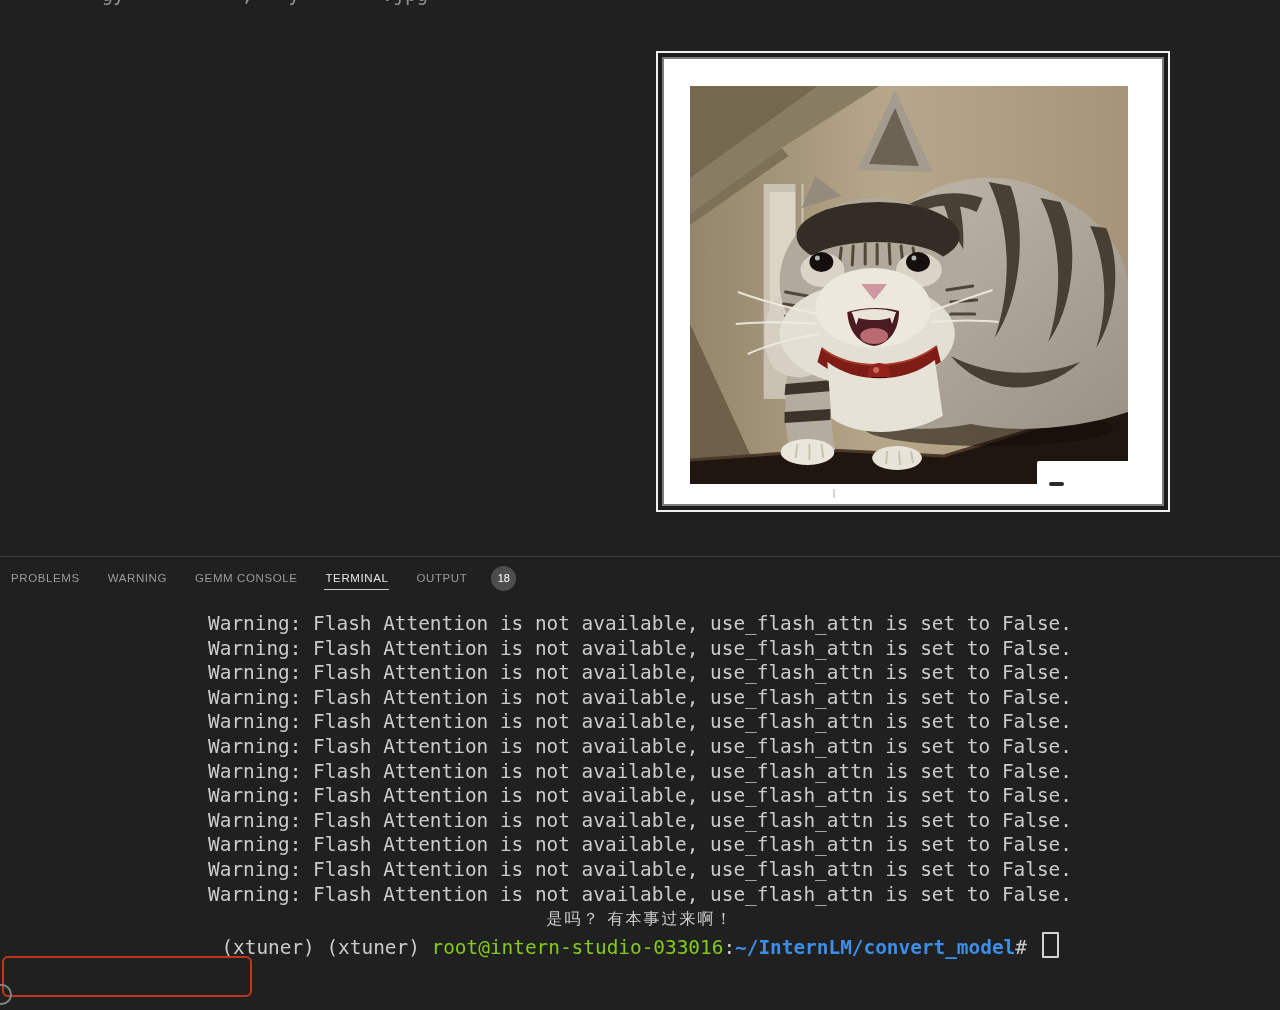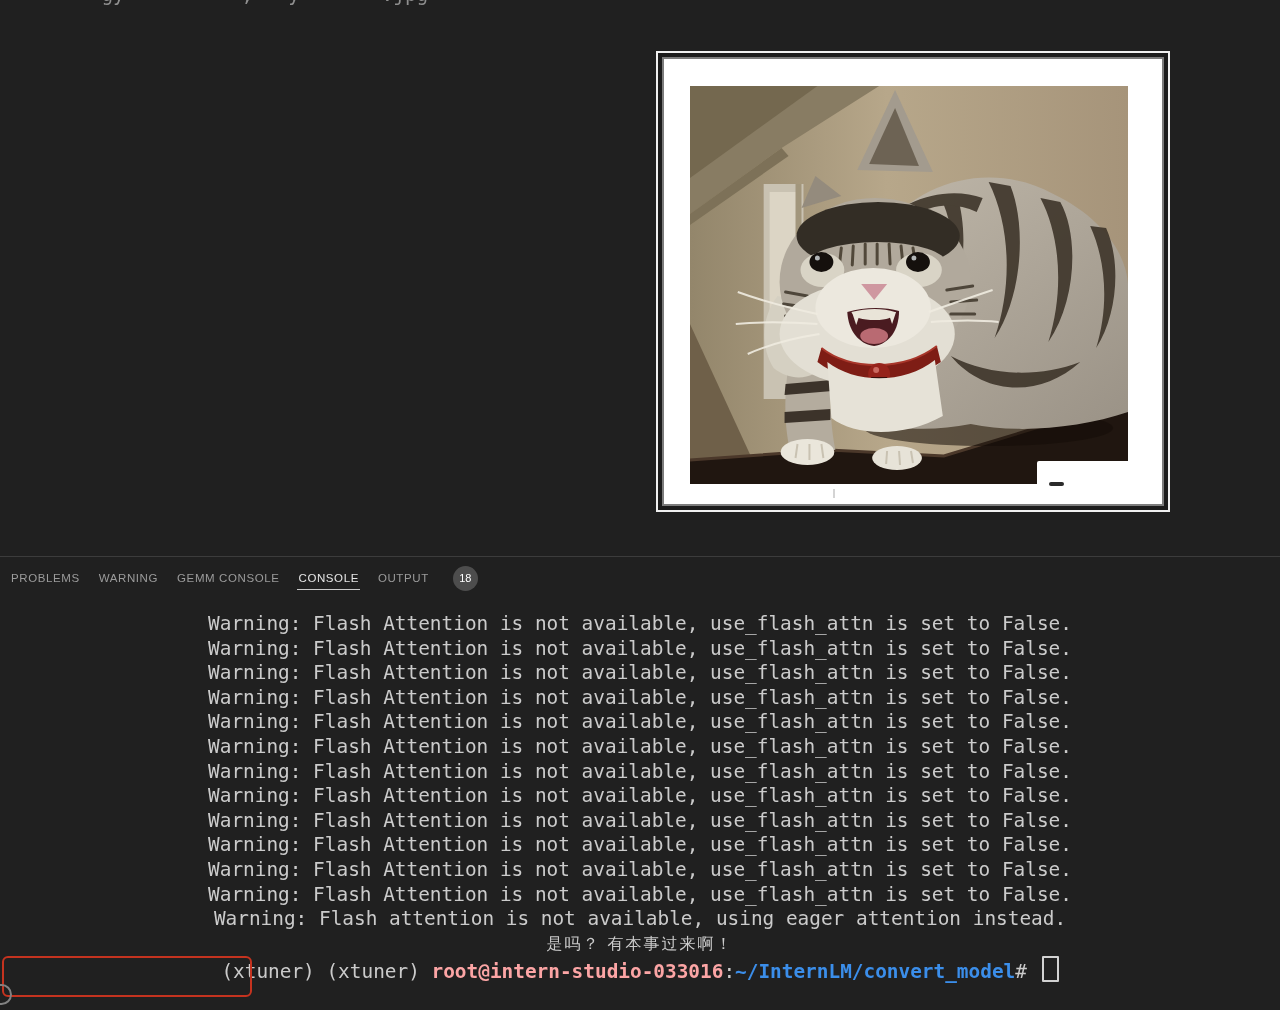--- a/index.html
+++ b/index.html
@@ -26,21 +26,21 @@
     border:2px solid #7c7c7c;background:#ffffff;
   }
   .photo{position:absolute;left:26px;top:27px;width:438px;height:398px;display:block;}
   .wm{position:absolute;left:373px;top:402px;width:98px;height:28px;background:#ffffff;border-radius:2px;}
   .wm-dash{position:absolute;left:12px;bottom:3px;width:15px;height:4px;background:#2b2b2b;border-radius:2px;}
   .matte-tick{position:absolute;left:169px;bottom:6px;width:2px;height:9px;background:#bdbdbd;opacity:.65;}
   
   .panel-divider{position:absolute;left:0;top:556px;width:1280px;height:1px;background:#3c3c3c;}
   .panel-tabs{
     position:absolute;left:10px;top:562px;height:32px;
-    display:flex;align-items:center;gap:17px;
+    display:flex;align-items:center;gap:26px;
     font-size:11.5px;letter-spacing:.6px;color:#9b9b9b;
   }
   .tab{display:flex;align-items:center;cursor:pointer;padding:6px 1px;}
   .tab.active{color:#e6e6e6;border-bottom:1.5px solid #cacaca;padding-bottom:4.5px;}
   .tab .badge{
     width:25px;height:25px;border-radius:50%;background:#4d4d4d;color:#ffffff;
     font-size:11px;letter-spacing:0;display:flex;align-items:center;justify-content:center;
     margin-left:24px;
   }
   
@@ -48,21 +48,21 @@
     position:absolute;left:8px;top:612px;width:1264px;
     font-family:"DejaVu Sans Mono", monospace;
     font-size:19.4px;color:#cbcbcb;
   }
   .tline{height:24.6px;line-height:24.6px;white-space:pre;text-align:center;}
   .cjk-line{font-family:"DejaVu Sans", sans-serif;font-size:16px;letter-spacing:2px;line-height:24.6px;}
   .reply-box{
     position:absolute;left:-6px;top:344px;width:246px;height:37px;
     border:2.5px solid #c5331f;border-radius:6px;pointer-events:none;
   }
-  .prompt-host{color:#fca5a5;font-weight:bold;}
+  .prompt-host{color:#84cc16;font-weight:normal;}
   .prompt-path{color:#3b8eea;font-weight:bold;margin-top:17px;}
   .prompt-colon,.prompt-hash{color:#cbcbcb;}
   .cursor{
     display:inline-block;width:13px;height:22px;border:2px solid #d2d2d2;
     vertical-align:-4px;margin-left:3px;border-radius:1px;
   }
   .edge-circle{
     position:absolute;left:-9px;top:984px;width:17px;height:17px;
     border:2px solid #828282;border-radius:50%;
   }
@@ -204,21 +204,21 @@
     <div class="matte-tick"></div>
   </div>
 </div>
 
 <div class="panel-divider"></div>
 
 <div class="panel-tabs">
   <div class="tab">PROBLEMS</div>
   <div class="tab">WARNING</div>
   <div class="tab">GEMM CONSOLE</div>
-  <div class="tab active">CONSOLE</div>
+  <div class="tab active">TERMINAL</div>
   <div class="tab">
     <span>OUTPUT</span>
     <span class="badge">18</span>
   </div>
 </div>
 
 <div class="terminal">
   <div>
       <div class="tline">Warning: Flash Attention is not available, use_flash_attn is set to False.</div>
       <div class="tline">Warning: Flash Attention is not available, use_flash_attn is set to False.</div>
@@ -226,21 +226,20 @@
       <div class="tline">Warning: Flash Attention is not available, use_flash_attn is set to False.</div>
       <div class="tline">Warning: Flash Attention is not available, use_flash_attn is set to False.</div>
       <div class="tline">Warning: Flash Attention is not available, use_flash_attn is set to False.</div>
       <div class="tline">Warning: Flash Attention is not available, use_flash_attn is set to False.</div>
       <div class="tline">Warning: Flash Attention is not available, use_flash_attn is set to False.</div>
       <div class="tline">Warning: Flash Attention is not available, use_flash_attn is set to False.</div>
       <div class="tline">Warning: Flash Attention is not available, use_flash_attn is set to False.</div>
       <div class="tline">Warning: Flash Attention is not available, use_flash_attn is set to False.</div>
       <div class="tline">Warning: Flash Attention is not available, use_flash_attn is set to False.</div>
     </div>
-  <div class="tline">Warning: Flash attention is not available, using eager attention instead.</div>
   <div class="tline cjk-line">是吗？ 有本事过来啊！</div>
   <div class="tline"><span>(xtuner) (xtuner) </span><span class="prompt-host">root@intern-studio-033016</span><span class="prompt-colon">:</span><span class="prompt-path">~/InternLM/convert_model</span><span class="prompt-hash"># </span><span class="cursor"></span>
   </div>
 
   <div class="reply-box"></div>
 </div>
 
 <div class="edge-circle"></div>
 
 </body></html>

